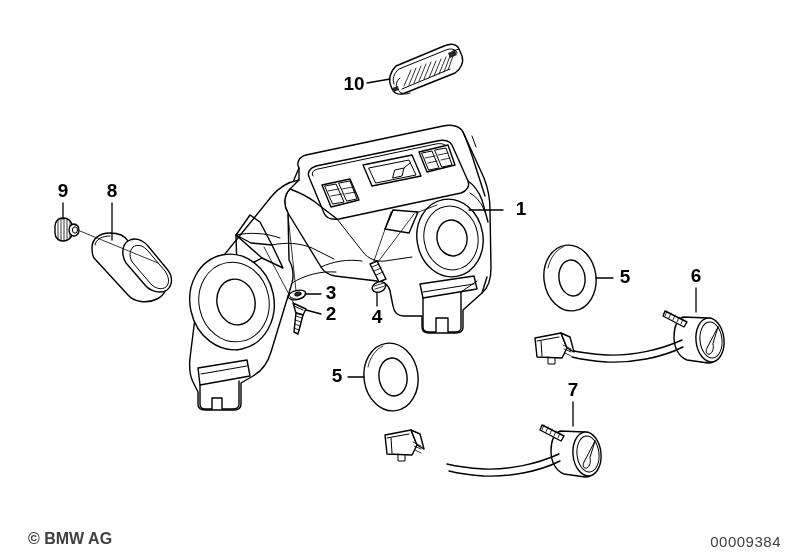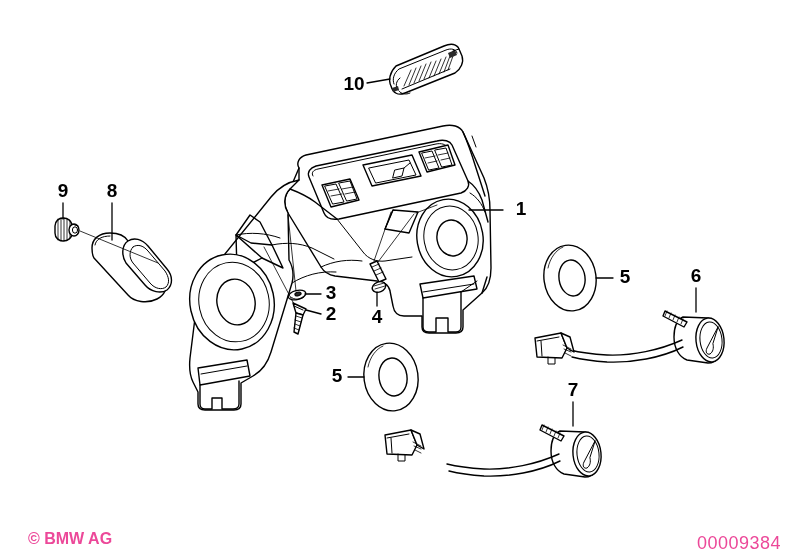--- a/index.html
+++ b/index.html
@@ -29,33 +29,33 @@
     font-family: "Liberation Sans", sans-serif;
     font-size: 19px;
     font-weight: bold;
     fill: #000000;
     dominant-baseline: middle;
     text-anchor: middle;
   }
   .footer-text {
     position: absolute;
     font-family: "Liberation Sans", sans-serif;
-    color: #ec4899;
+    color: #404040;
   }
   #copyright {
     left: 28px;
     top: 530px;
     font-size: 16px;
     font-weight: bold;
     letter-spacing: 0px;
   }
   #diagram-id {
     right: 18px;
     top: 533px;
-    font-size: 18px;
+    font-size: 15px;
     letter-spacing: 0.5px;
   }
   .ln { fill:none; stroke:#000; stroke-width:1.4; stroke-linejoin:round; stroke-linecap:round; }
   .ln-thin { fill:none; stroke:#000; stroke-width:1.0; stroke-linejoin:round; stroke-linecap:round; }
   .ln-hair { fill:none; stroke:#000; stroke-width:0.8; stroke-linecap:round; }
   .leader { fill:none; stroke:#000; stroke-width:1.3; stroke-linecap:round; }
   .fillw { fill:#ffffff; }
   .filld { fill:#2a2a2a; }
 </style>
 </head>

